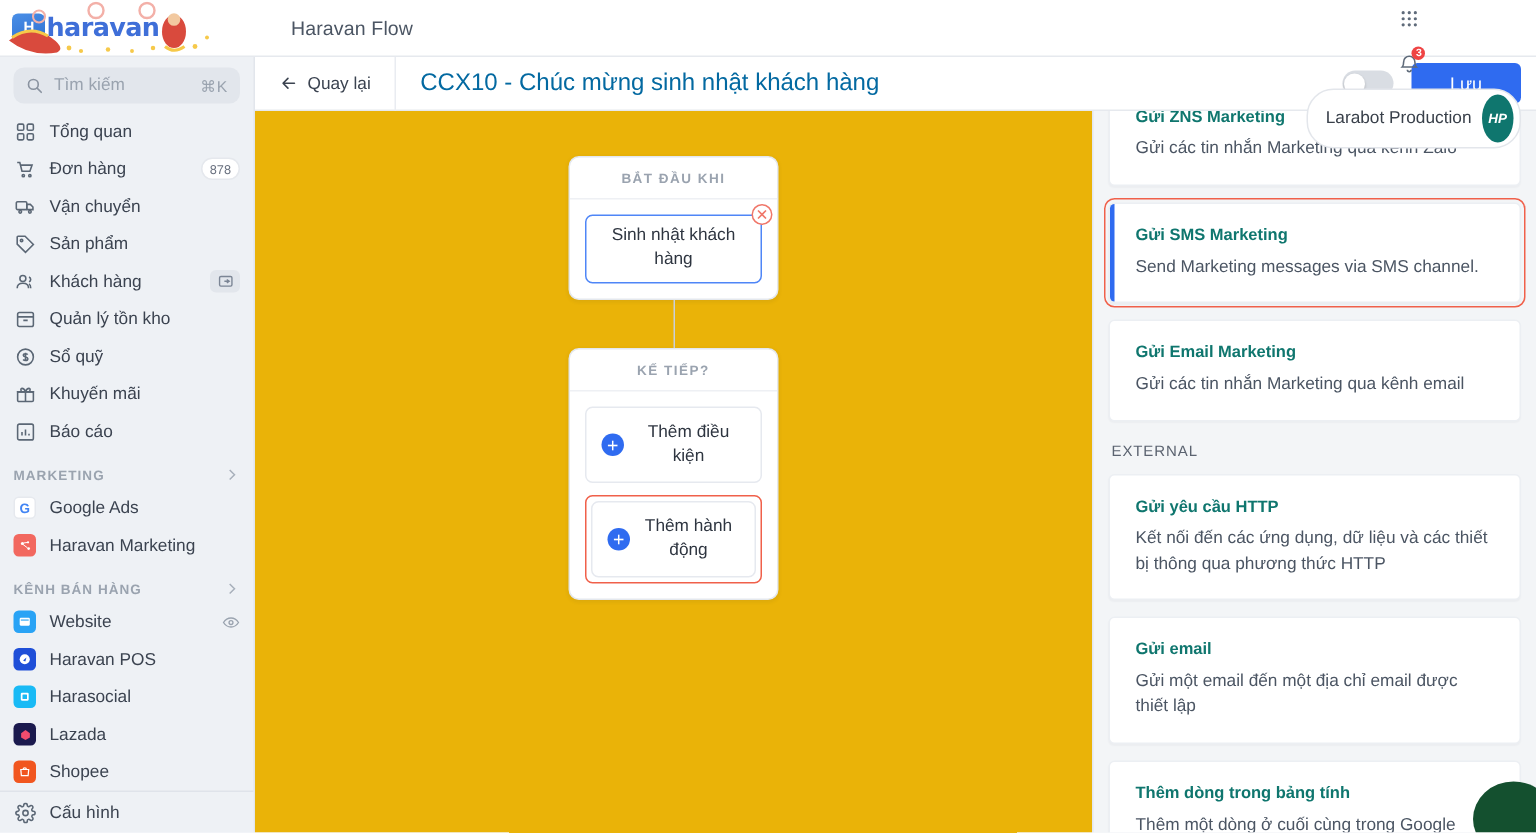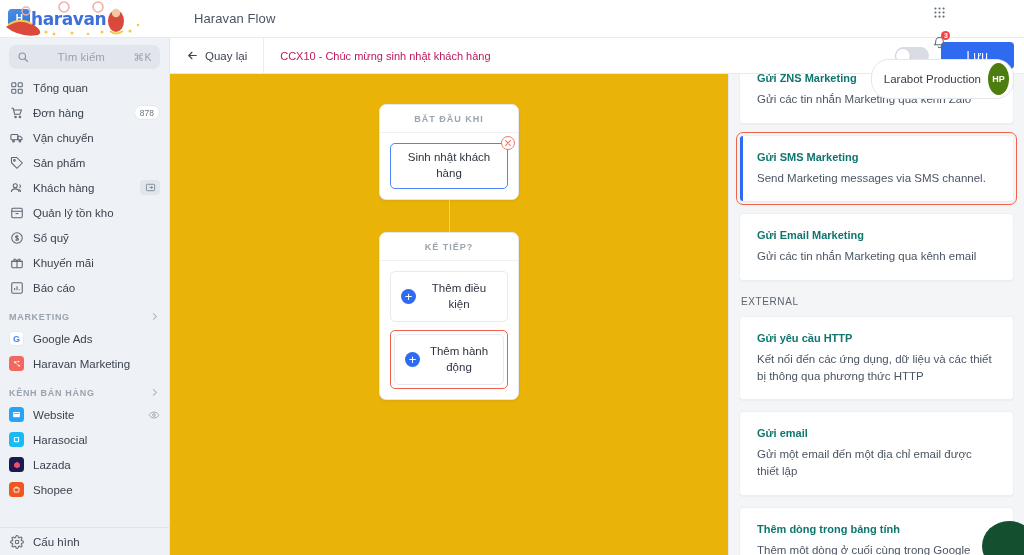--- a/index.html
+++ b/index.html
@@ -68,37 +68,37 @@
   }
   .account-chip {
     display: flex; align-items: center; gap: 7px;
     border: 1px solid #e3e6eb; border-radius: 18px;
     padding: 3px 4px 3px 12px; margin-left: 6px; cursor: pointer;
     background: #fff;
   }
   .account-name { font-size: 11.5px; color: #39404a; }
   .avatar {
     width: 21px; height: 32px; border-radius: 50%;
-    background: #4d7c0f; color: #fff;
+    background: #0f766e; color: #fff;
     font-size: 9px; font-weight: bold;
-    display: flex; align-items: center; justify-content: center;
+    display: flex; align-items: center; justify-content: center; font-style: italic;
   }
 
   
   .body { display: flex; flex: 1; min-height: 0; }
 
   
   .sidebar {
     width: 170px; min-width: 170px;
     background: #eef1f5;
     display: flex; flex-direction: column;
     border-right: 1px solid #e2e6ec;
     position: relative;
   }
-  .search-wrap { padding: 7px 9px 5px 9px; text-align: center; }
+  .search-wrap { padding: 7px 9px 5px 9px; }
   .search-box {
     display: flex; align-items: center; gap: 7px;
     background: #e2e6ec; border-radius: 7px;
     height: 24px; padding: 0 8px;
     cursor: text;
   }
   .search-box svg { flex: none; }
   .search-ph { font-size: 11.5px; color: #9aa3af; flex: 1; }
   .search-kbd { font-size: 10.5px; color: #9aa3af; letter-spacing: .5px; }
 
@@ -147,21 +147,21 @@
   .subbar {
     height: 36px; min-height: 36px; background: #fff;
     display: flex; align-items: center;
     border-bottom: 1px solid #e6e9ee;
   }
   .back-btn {
     display: flex; align-items: center; gap: 6px;
     padding: 0 16px; height: 36px; cursor: pointer;
     border-right: 1px solid #e9ecf1; color: #3b4350; font-size: 11.5px;
   }
-  .flow-name { padding-left: 16px; font-size: 11px; color: #be185d; }
+  .flow-name { padding-left: 16px; font-size: 16px; color: #0369a1; }
   .subbar-right {
     margin-left: auto; display: flex; align-items: center; gap: 12px;
     padding-right: 10px;
   }
   .toggle {
     width: 34px; height: 17px; border-radius: 10px;
     background: #d9dde3; position: relative; cursor: pointer;
   }
   .toggle .knob {
     position: absolute; top: 1.5px; left: 1.5px;
@@ -500,20 +500,29 @@
           </span>
           <span class="nav-label">Website</span>
           <span class="nav-eye">
             <svg width="12" height="12" viewBox="0 0 24 24" fill="none" stroke="currentColor" stroke-width="1.8">
               <path d="M2 12s3.8-6 10-6 10 6 10 6-3.8 6-10 6-10-6-10-6z"></path>
                 <circle cx="12" cy="12" r="2.6"></circle>
             </svg>
           </span>
         </div>
 
+        <div class="nav-item">
+          <span class="app-ico" style="background:#1f4fd8">
+            <svg width="9" height="9" viewBox="0 0 24 24" fill="#fff">
+                <circle cx="12" cy="12" r="9"></circle>
+                <path d="M9 14l6-5-2 7z" fill="#1f4fd8"></path>
+              </svg>
+          </span>
+          <span class="nav-label">Haravan POS</span>
+        </div>
 
         <div class="nav-item">
           <span class="app-ico" style="background:#19baf5">
             <svg width="9" height="9" viewBox="0 0 24 24" fill="#fff">
                 <rect x="5" y="5" width="14" height="14" rx="2"></rect>
                 <rect x="8" y="8" width="8" height="8" rx="1" fill="#19baf5"></rect>
               </svg>
           </span>
           <span class="nav-label">Harasocial</span>
         </div>

